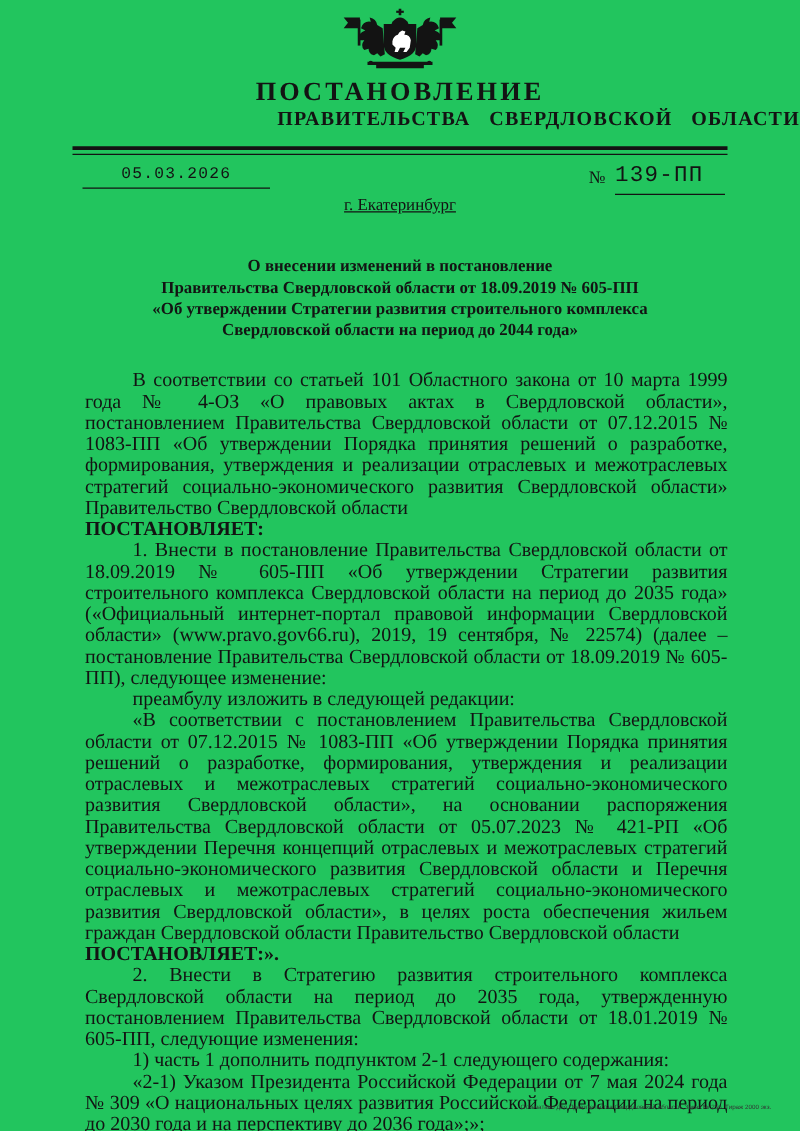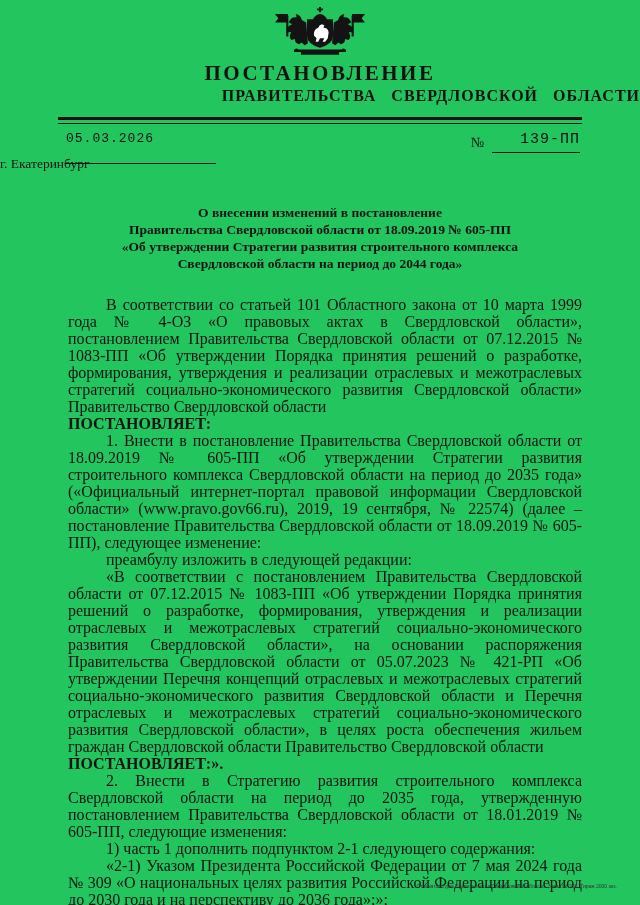--- a/index.html
+++ b/index.html
@@ -12,31 +12,31 @@
     position:absolute; top:61px; left:0; width:100%; text-align:center;
     font-size:21px; font-weight:bold; letter-spacing:2.5px;
   }
   .h2 {
     position:absolute; top:87px; left:0; width:100%; text-align:right;
     font-size:16px; font-weight:bold; letter-spacing:1px; word-spacing:10px;
   }
   .rule-thick { position:absolute; top:117px; left:58px; width:524px; height:3px; background:#131313; }
   .rule-thin  { position:absolute; top:123px; left:58px; width:524px; height:1px; background:#131313; }
   .date-field {
-    position:absolute; top:131px; left:66px; width:150px; text-align:left;
+    position:absolute; top:131px; left:66px; width:150px; text-align:center;
     font-family:"Liberation Mono", monospace; font-size:13px; letter-spacing:1px;
-    padding-bottom:17px; border-bottom:1.5px solid #131313;
+    padding-bottom:4px; border-bottom:1.5px solid #131313;
   }
   .number-sign { position:absolute; top:135px; left:471px; font-size:14px; }
   .number-field {
-    position:absolute; top:131px; left:492px; width:88px; text-align:right;
-    font-family:"Liberation Mono", monospace; font-size:15px; letter-spacing:1px;
+    position:absolute; top:131px; left:492px; width:88px; text-align:left;
+    font-family:"Liberation Mono", monospace; font-size:18px; letter-spacing:1px;
     padding-bottom:4px; border-bottom:1.5px solid #131313;
   }
-  .city { position:absolute; top:156px; left:0; width:100%; font-size:13.5px; }
+  .city { position:absolute; top:156px; left:0; width:100%; text-align:center; font-size:13.5px;text-decoration:underline; }
   .doc-title {
     position:absolute; top:204px; left:70px; width:500px; text-align:center;
     font-size:13.5px; font-weight:bold; line-height:17px;
   }
   .body-text {
     position:absolute; top:296px; left:68px; width:514px;
     font-size:16px; line-height:17px; text-align:justify;
   }
   .body-text p { margin:0; text-indent:38px; }
   .body-text p.resolve { text-indent:0; font-weight:bold; }

